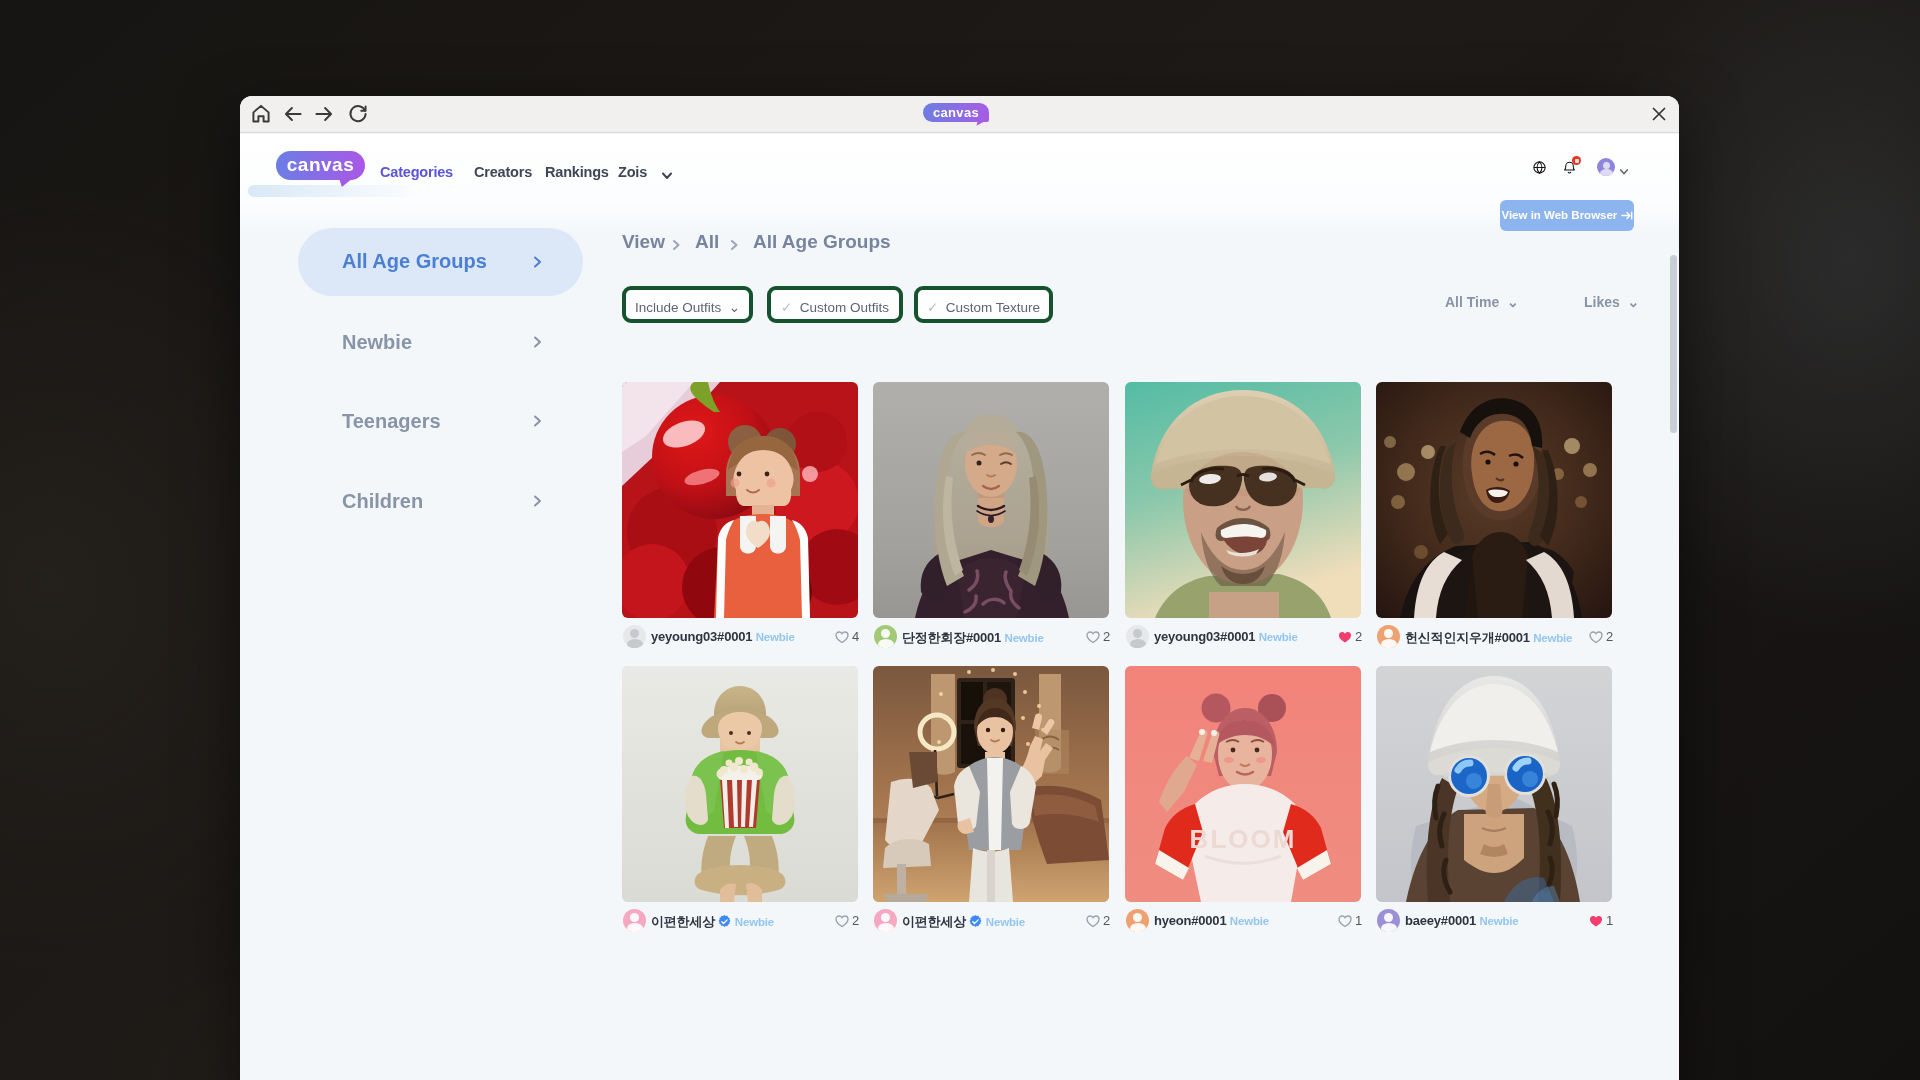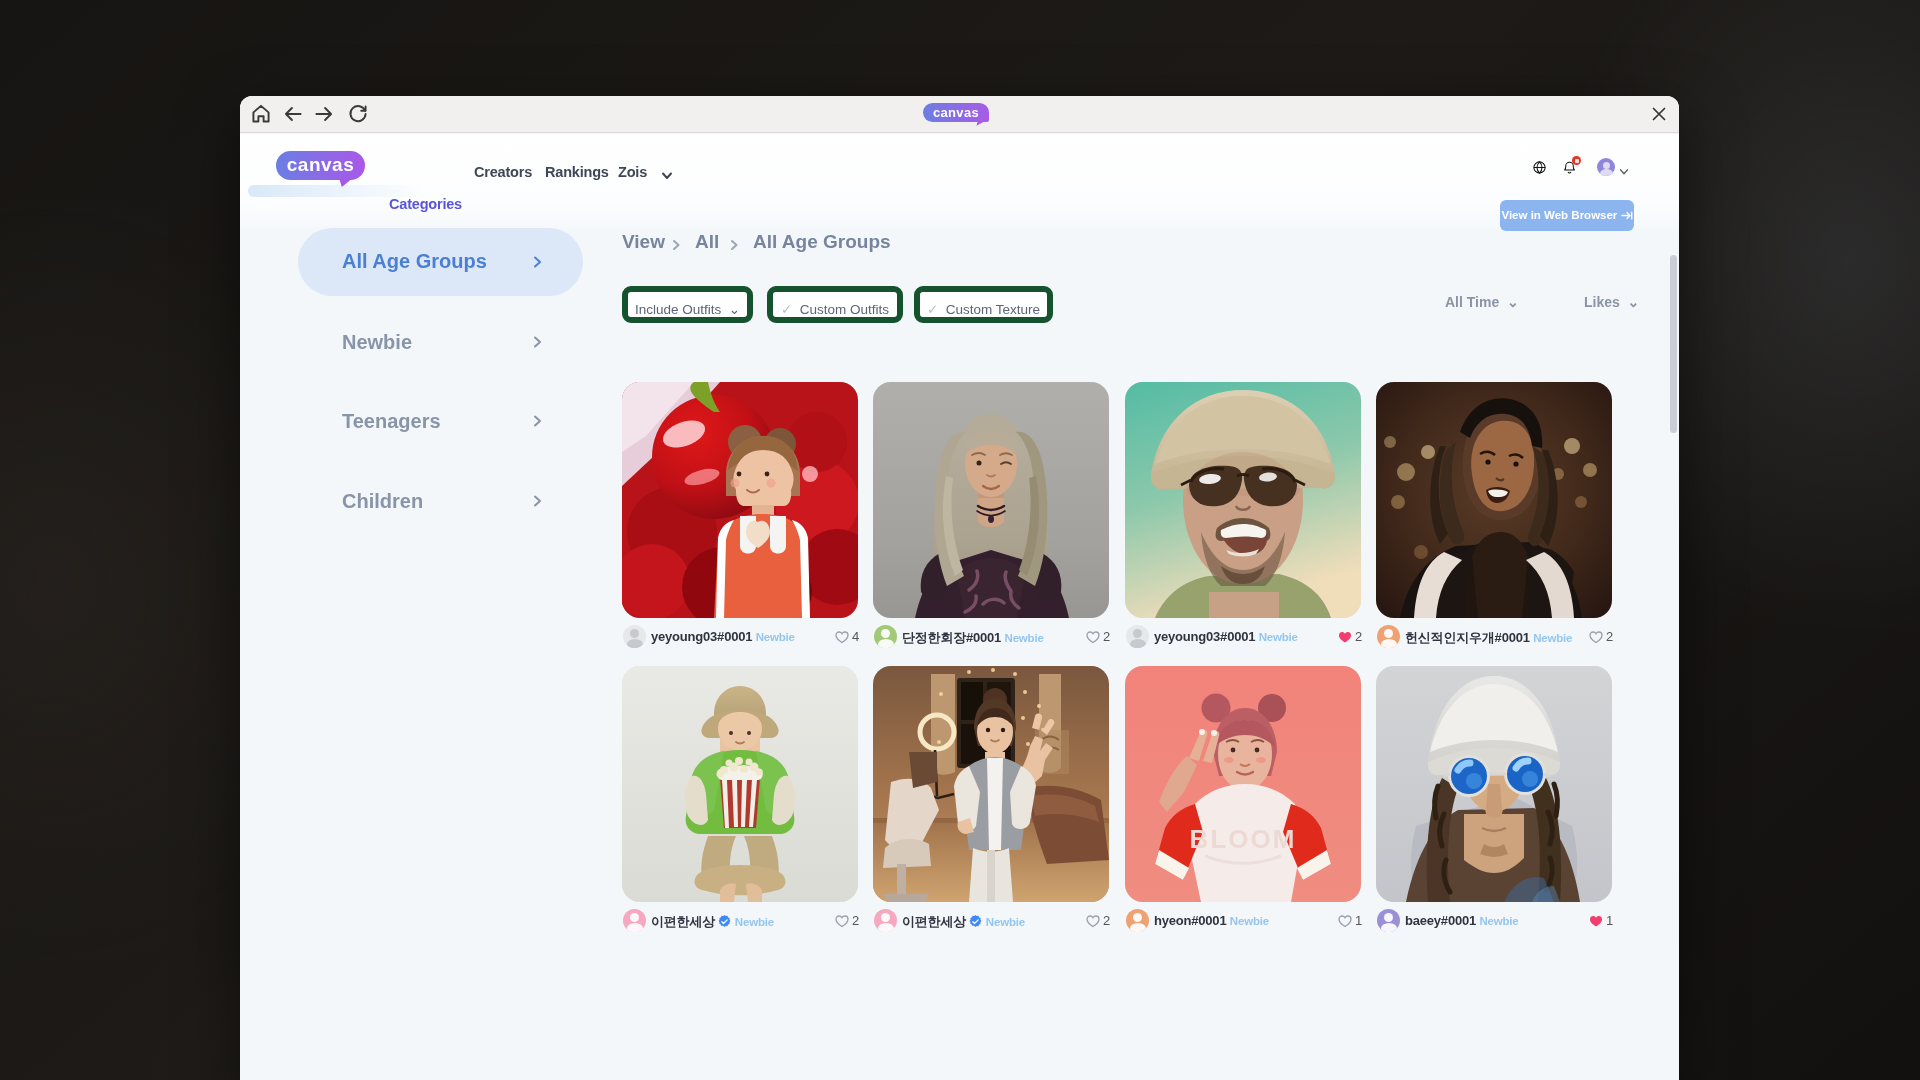--- a/index.html
+++ b/index.html
@@ -48,21 +48,21 @@
   color:#fff; font-weight:bold; font-size:19px; text-align:center; line-height:27px;
   letter-spacing:.5px;
 }
 .logo:after{
   content:""; position:absolute; right:12px; bottom:-7px;
   width:14px; height:9px; background:#a55ae6;
   clip-path:polygon(100% 0,0 0,20% 100%);
 }
 .nav { position:absolute; top:30px; font-size:14.5px; font-weight:bold; color:#3f4756; letter-spacing:-.2px; }
 .nav.active { color:#5a55d8; }
-.n1{left:149px;margin-top:32px;} .n2{left:234px;} .n3{left:305px;} .n4{left:378px;}
+.n1{left:140px;} .n2{left:234px;} .n3{left:305px;} .n4{left:378px;}
 .nav-chev { position:absolute; left:421px; top:34px; width:12px; height:12px; color:#3f4756; }
 .search {
   position:absolute; left:446px; top:16px; width:827px; height:35px;
   border:1px solid #e2e2e6; border-radius:18px; background:#fff;
 }
 .search .mag { position:absolute; left:17px; top:8px; width:18px; height:18px; color:#222; }
 .search .ph { position:absolute; left:41px; top:8px; font-size:14.5px; color:#4a4a4a; }
 .hicon { position:absolute; top:26px; width:15px; height:15px; color:#141414; }
 .globe { left:1292px; }
 .bell { left:1322px; }
@@ -83,26 +83,26 @@
   position:absolute; left:58px; top:132px; width:285px; height:68px;
   background:#dce8f8; border-radius:34px;
 }
 .pill .t { position:absolute; left:44px; top:22px; font-size:20px; font-weight:bold; color:#4a7fd4; }
 .side-chev { position:absolute; width:14px; height:14px; color:#8894a8; }
 
 .crumb { position:absolute; font-size:19px; font-weight:bold; color:#76849e; }
 .crumb-sep { position:absolute; width:12px; height:12px; color:#9aa5b8; }
 
 .fbtn {
-  position:absolute; top:190px; height:37px; background:#fff; border:6px solid #14532d;
+  position:absolute; top:190px; height:37px; background:#fff; border:4px solid #14532d;
   border-radius:9px; color:#5c6575; font-size:13.5px; line-height:35px; text-align:center;
 }
 .sortl { position:absolute; top:198px; font-size:14px; font-weight:bold; color:#8a94a4; }
 
-.card-img { position:absolute; width:236px; height:236px; border-radius:18px; overflow:hidden; background:#ddd; }
+.card-img { position:absolute; width:236px; height:236px; border-radius:6px; overflow:hidden; background:#ddd; }
 .cfoot { position:absolute; height:24px; }
 .cav { position:absolute; left:1px; top:0; width:23px; height:23px; border-radius:50%; overflow:hidden; }
 .cav:before { content:""; position:absolute; left:7px; top:4px; width:9px; height:9px; border-radius:50%; background:#fff; opacity:.92; }
 .cav:after { content:""; position:absolute; left:3.5px; top:14px; width:16px; height:11px; border-radius:50%; background:#fff; opacity:.92; }
 .cname { position:absolute; left:29px; top:4px; font-size:13px; font-weight:bold; color:#2e3440; white-space:nowrap; letter-spacing:-.2px; }
 .newbie { font-size:11.5px; font-weight:bold; color:#93c6ef; }
 .cav.gray:before, .cav.gray:after { background:#c6c9ce; opacity:1; }
 .heart { position:absolute; top:4px; width:16px; height:16px; }
 .hcount { position:absolute; top:4px; font-size:13px; color:#555; }
 .vcheck { display:inline-block; width:13px; height:13px; vertical-align:-2px; }

